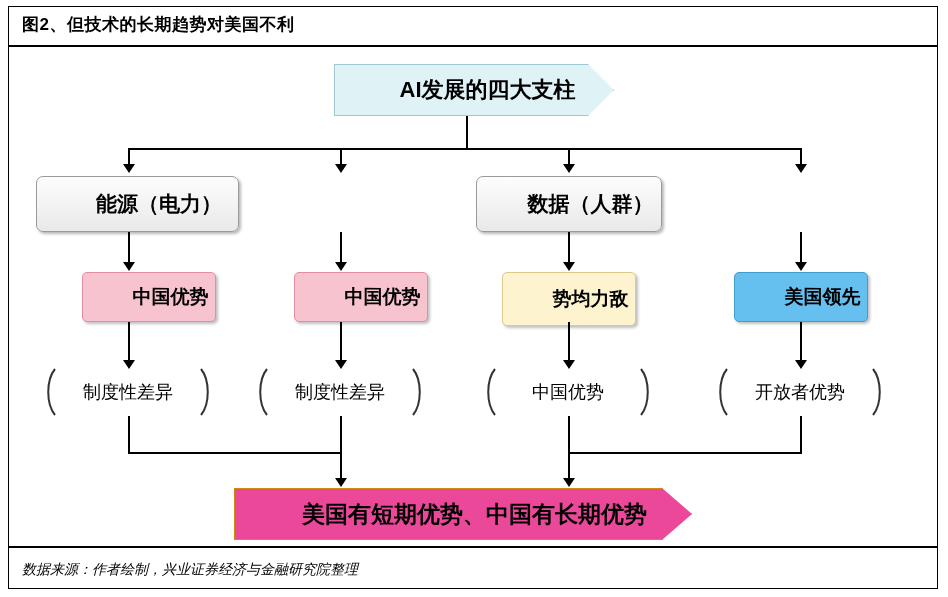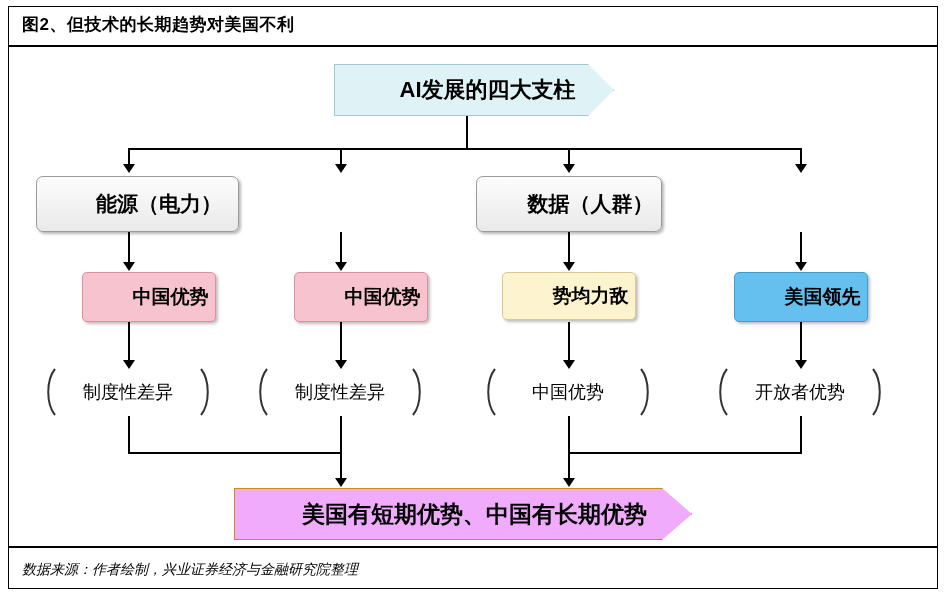--- a/index.html
+++ b/index.html
@@ -76,21 +76,21 @@
     box-shadow:2px 2px 3px rgba(0,0,0,0.25);
   }
   .blue{
     background:#66c0ef;
     border:1px solid #3f9ecb;
     border-radius:5px;
     font-size:19px;
     box-shadow:2px 2px 3px rgba(0,0,0,0.25);
   }
   .orange{
-    background:#f0abfc;
+    background:#ec4899;
     border:1px solid #d08a10;
     font-size:23px;
     clip-path:polygon(0 0, calc(100% - 30px) 0, 100% 50%, calc(100% - 30px) 100%, 0 100%);
     box-shadow:2px 2px 3px rgba(0,0,0,0.3);
     padding-right:20px;
   }
   
   .bracket{
     position:absolute;
     display:flex;align-items:center;justify-content:center;
@@ -144,21 +144,21 @@
   <div class="arrow" style="left:123px;top:214px;"></div>
   <div class="ln vl" style="left:340px;top:184px;height:32px;"></div>
   <div class="arrow" style="left:335px;top:214px;"></div>
   <div class="ln vl" style="left:568px;top:184px;height:32px;"></div>
   <div class="arrow" style="left:563px;top:214px;"></div>
   <div class="ln vl" style="left:800px;top:184px;height:32px;"></div>
   <div class="arrow" style="left:795px;top:214px;"></div>
 
   <div class="box pink" style="left:62px;top:224px;width:134px;height:50px;">中国优势</div>
   <div class="box pink" style="left:274px;top:224px;width:134px;height:50px;">中国优势</div>
-  <div class="box cream" style="left:502px;top:224px;width:134px;height:48px;">势均力敌</div>
+  <div class="box cream" style="left:502px;top:224px;width:134px;height:54px;">势均力敌</div>
   <div class="box blue" style="left:734px;top:224px;width:134px;height:50px;">美国领先</div>
 
   <div class="ln vl" style="left:128px;top:274px;height:40px;"></div>
   <div class="arrow" style="left:123px;top:312px;"></div>
   <div class="ln vl" style="left:340px;top:274px;height:40px;"></div>
   <div class="arrow" style="left:335px;top:312px;"></div>
   <div class="ln vl" style="left:568px;top:274px;height:40px;"></div>
   <div class="arrow" style="left:563px;top:312px;"></div>
   <div class="ln vl" style="left:800px;top:274px;height:40px;"></div>
   <div class="arrow" style="left:795px;top:312px;"></div>

